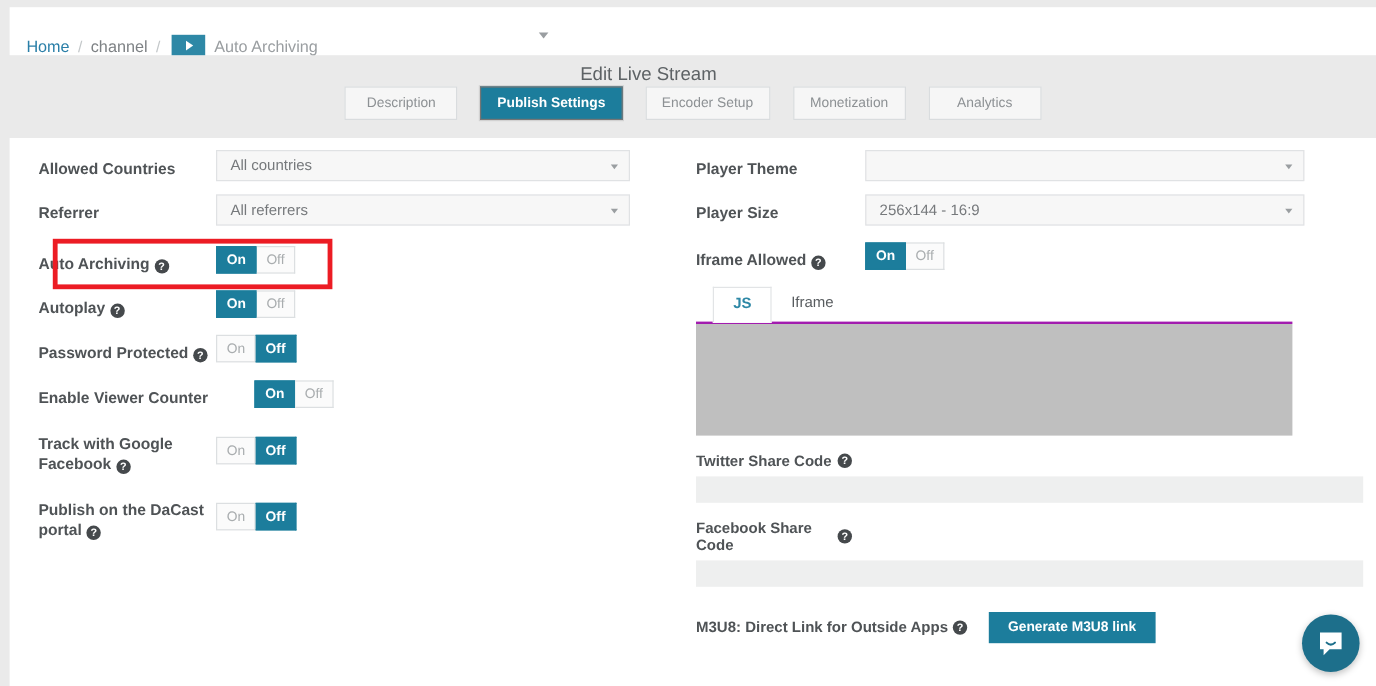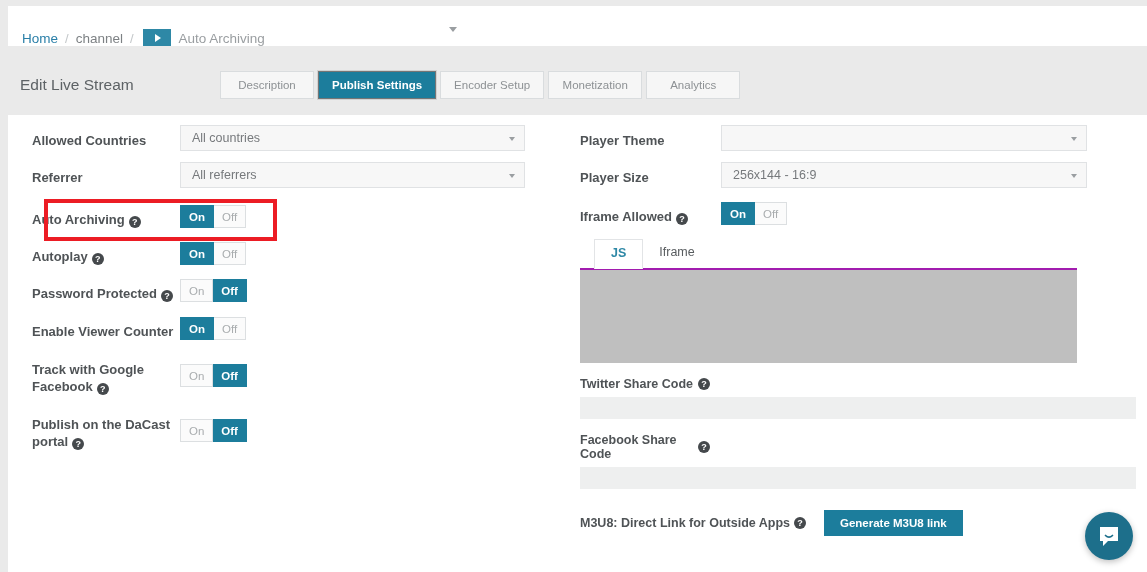--- a/index.html
+++ b/index.html
@@ -39,26 +39,26 @@
     width: 0; height: 0;
     border-left: 4px solid transparent;
     border-right: 4px solid transparent;
     border-top: 5px solid #9a9ea1;
   }
 
   
   .header-band {
     position: absolute; left: 8px; top: 54px; right: 0; height: 61px;
     background: #eaeaea;
-    display: flex; align-items: center;
+    display: flex; align-items: center; flex-direction: column;
   }
   .page-title {
     font-size: 15.5px; color: #5d6265; margin-left: 12px; width: 200px;
   }
-  .tabs { display: flex; gap: 4px; }
+  .tabs { display: flex; gap: 19px; }
   .tab {
     height: 28px; min-width: 94px; padding: 0 13px;
     display: flex; align-items: center; justify-content: center;
     background: #f6f6f6; border: 1px solid #d9dcde;
     font-size: 11.5px; color: #8d9194; white-space: nowrap;
     cursor: pointer;
   }
   .tab.active {
     background: #1c7d9c; border: 1px solid #757575;
     color: #ffffff; font-weight: bold;
@@ -255,21 +255,21 @@
           <span>Password Protected</span><span class="help">?</span>
         </div>
         <div class="row-control">
           <div class="toggle is-off">
             <span class="on">On</span>
             <span class="off">Off</span>
           </div>
         </div>
       </div>
 
-      <div class="row" style="margin-bottom:16px;">
+      <div class="row" style="margin-bottom:16px;gap:32px;">
         <div class="row-label" style="width:120px;flex:0 0 148px;">Enable Viewer Counter</div>
         <div class="row-control">
           <div class="toggle is-on">
             <span class="on">On</span>
             <span class="off">Off</span>
           </div>
         </div>
       </div>
 
       <div class="row" style="margin-bottom:16px;">

